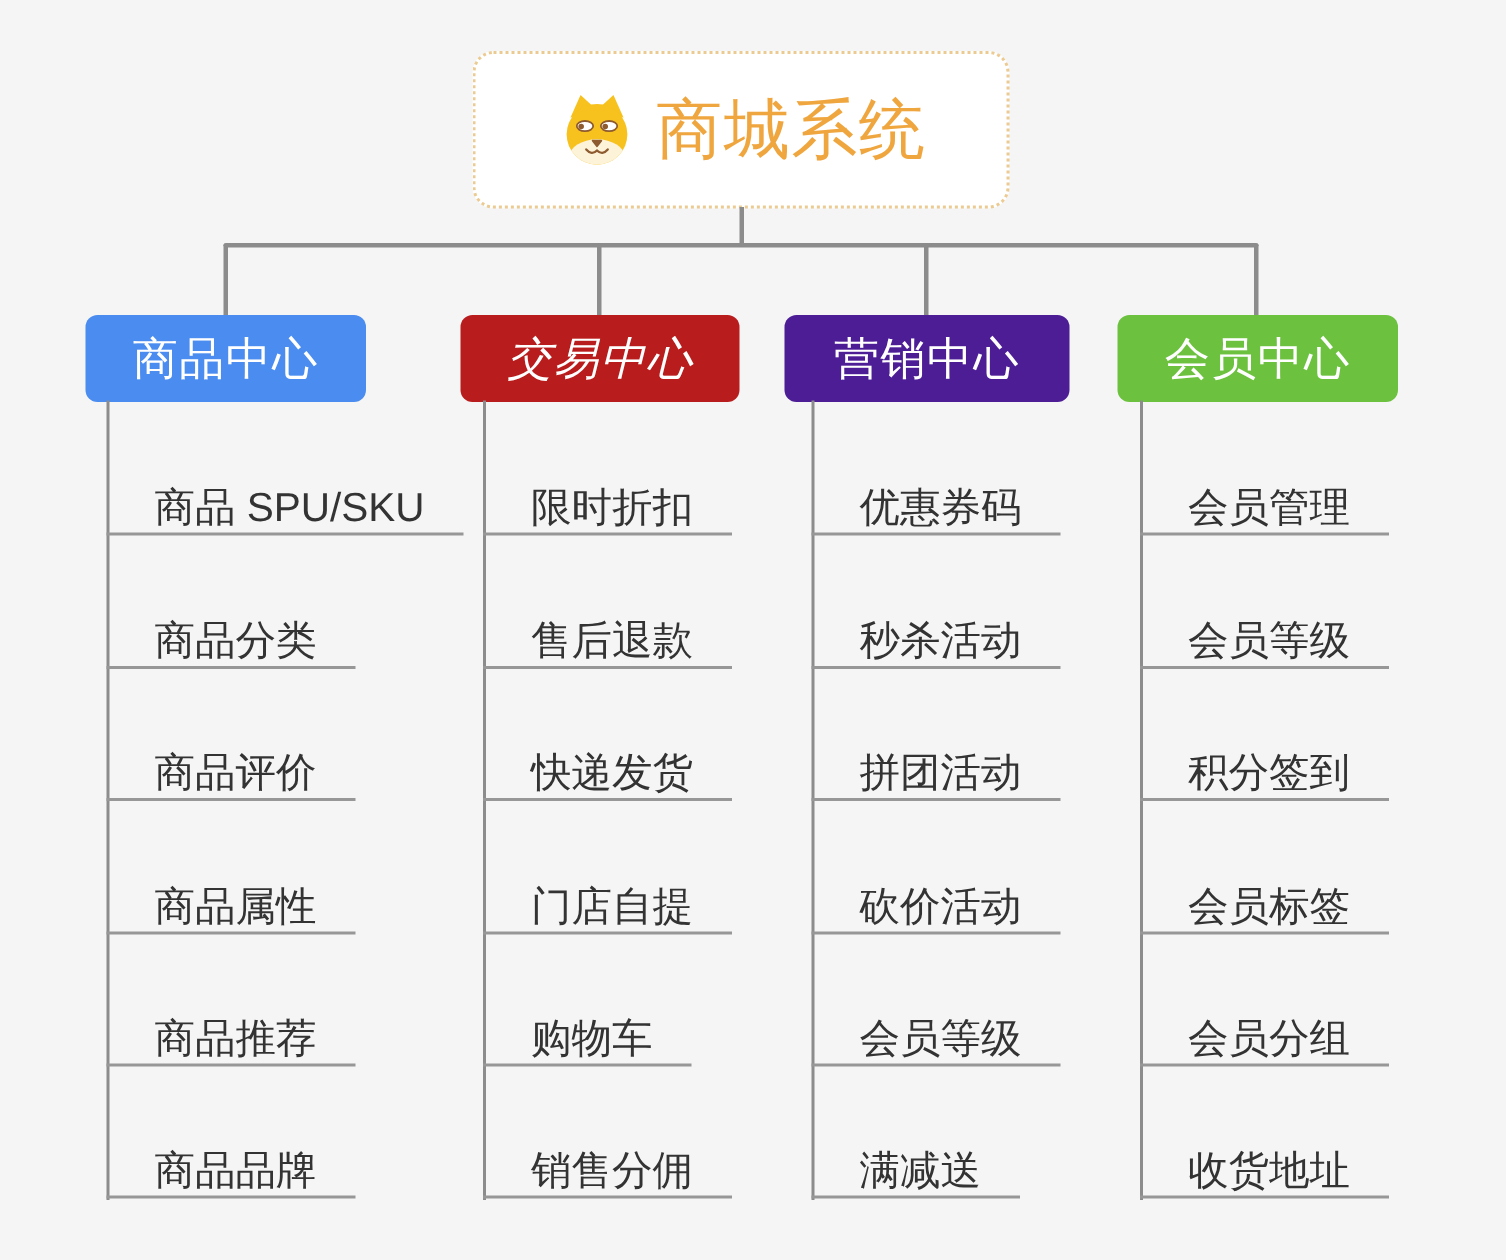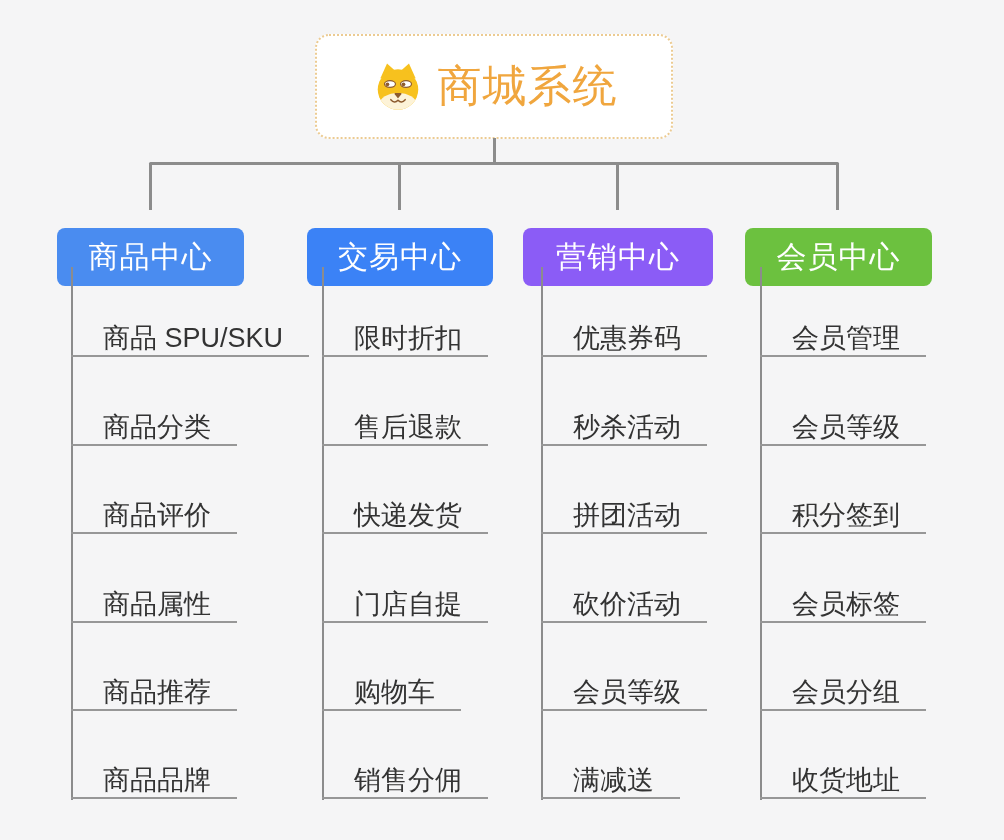--- a/index.html
+++ b/index.html
@@ -20,21 +20,21 @@
     position:absolute;left:315px;top:34px;width:358px;height:105px;
     background:#ffffff;border:2px dotted #eccb92;border-radius:14px;
     box-sizing:border-box;display:flex;align-items:center;justify-content:center;gap:13px;
     cursor:pointer;
   }
   .root-title{font-size:44px;font-weight:500;letter-spacing:1px;}
   
   .branch{
     position:absolute;top:210px;height:58px;border-radius:8px;
     display:flex;align-items:center;justify-content:center;
-    color:#ffffff;font-size:30px;font-weight:500;letter-spacing:1px;cursor:pointer;margin-top:18px;
+    color:#ffffff;font-size:30px;font-weight:500;letter-spacing:1px;cursor:pointer;
   }
   .b0{left:57px;width:187px}
   .b1{left:307px;width:186px}
   .b2{left:523px;width:190px}
   .b3{left:745px;width:187px}
   
   .item{
     position:absolute;height:34px;line-height:34px;
     padding:0 26px 0 32px;border-bottom:2px solid var(--underline);
     font-size:27px;color:var(--text);white-space:nowrap;cursor:pointer;
@@ -70,24 +70,24 @@
   <div class="line stem"></div>
   <div class="line bus"></div>
   <div class="line drop d0"></div>
   <div class="line drop d1"></div>
   <div class="line drop d2"></div>
   <div class="line drop d3"></div>
 
   <div class="branch b0" style="background: rgb(74, 140, 240);">
     <span>商品中心</span>
   </div>
-  <div class="branch b1" style="background: #3b82f6;">
+  <div class="branch b1" style="background: #b91c1c; font-style: italic;">
     <span>交易中心</span>
   </div>
-  <div class="branch b2" style="background: #8b5cf6;">
+  <div class="branch b2" style="background: #4c1d95;">
     <span>营销中心</span>
   </div>
   <div class="branch b3" style="background: rgb(108, 193, 63);">
     <span>会员中心</span>
   </div>
 
   <div class="trunk k0"></div>
   <div class="trunk k1"></div>
   <div class="trunk k2"></div>
   <div class="trunk k3"></div>

